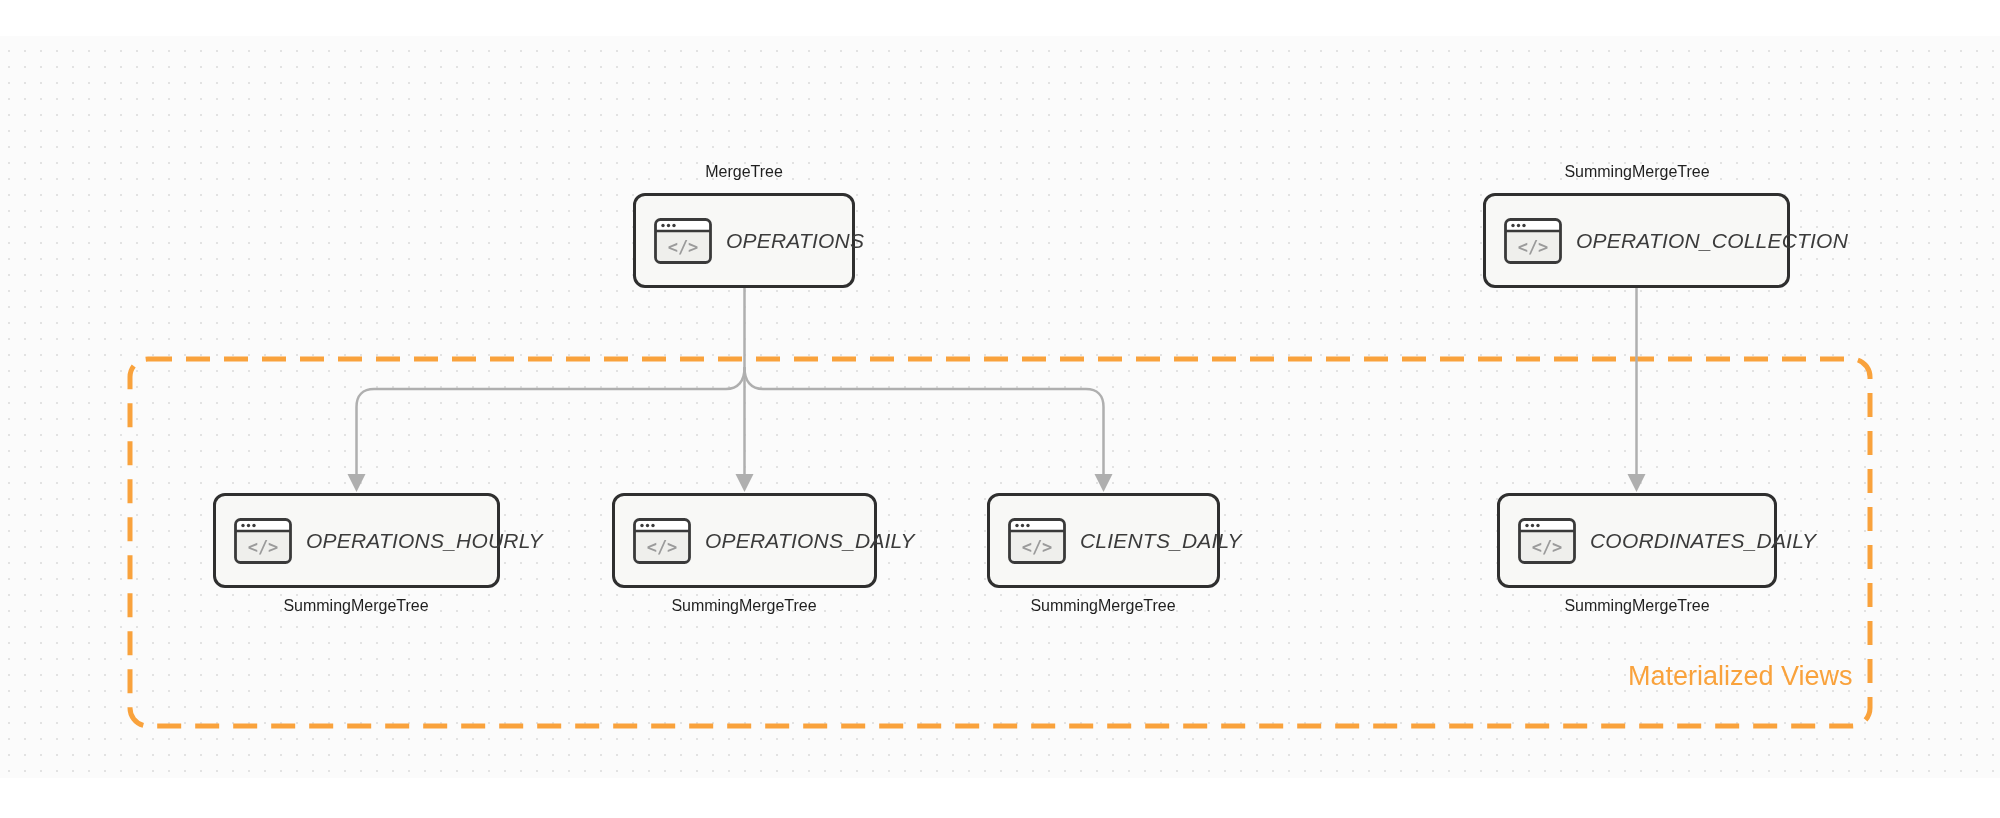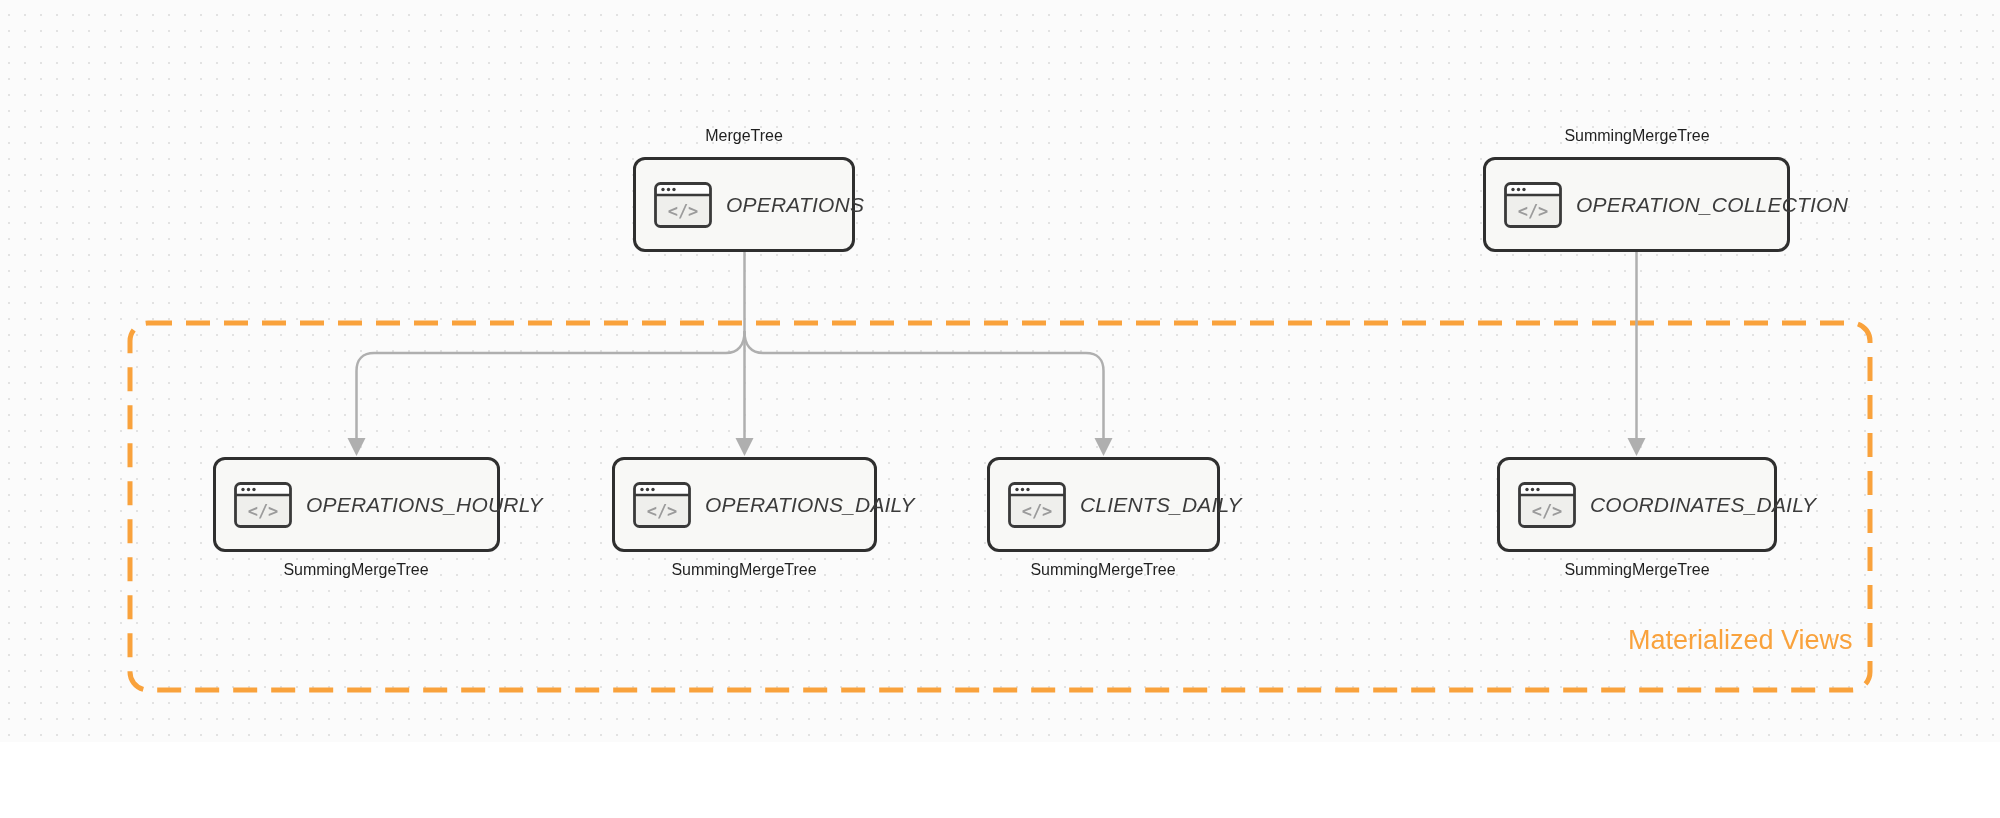--- a/index.html
+++ b/index.html
@@ -5,20 +5,21 @@
   html,body{margin:0;padding:0;}
   .canvas{
     position:relative;
     width:2000px;height:742px;
     background-color:#FBFBFB;
     background-image:radial-gradient(circle,#E2E2E2 1.3px,transparent 1.5px);
     background-size:16px 16px;
     background-position:1px 7px;
     font-family:"Liberation Sans",sans-serif;
     overflow:hidden;
+    margin-top:36px;
   }
   .edges-layer{position:absolute;left:0;top:0;width:2000px;height:818px;}
   .edge{stroke:#AFAFAF;stroke-width:2.5;fill:none;stroke-linecap:round;}
   .arrowhead{fill:#AFAFAF;stroke:none;}
   .mv-frame{fill:none;stroke:#F9A23C;stroke-width:5;stroke-dasharray:24 14;}
   .node{
     position:absolute;height:95px;box-sizing:border-box;
     background:#F8F8F6;border:3px solid #2F2F2F;border-radius:12px;
     display:flex;align-items:center;gap:14px;padding:0 18px;
     cursor:pointer;

